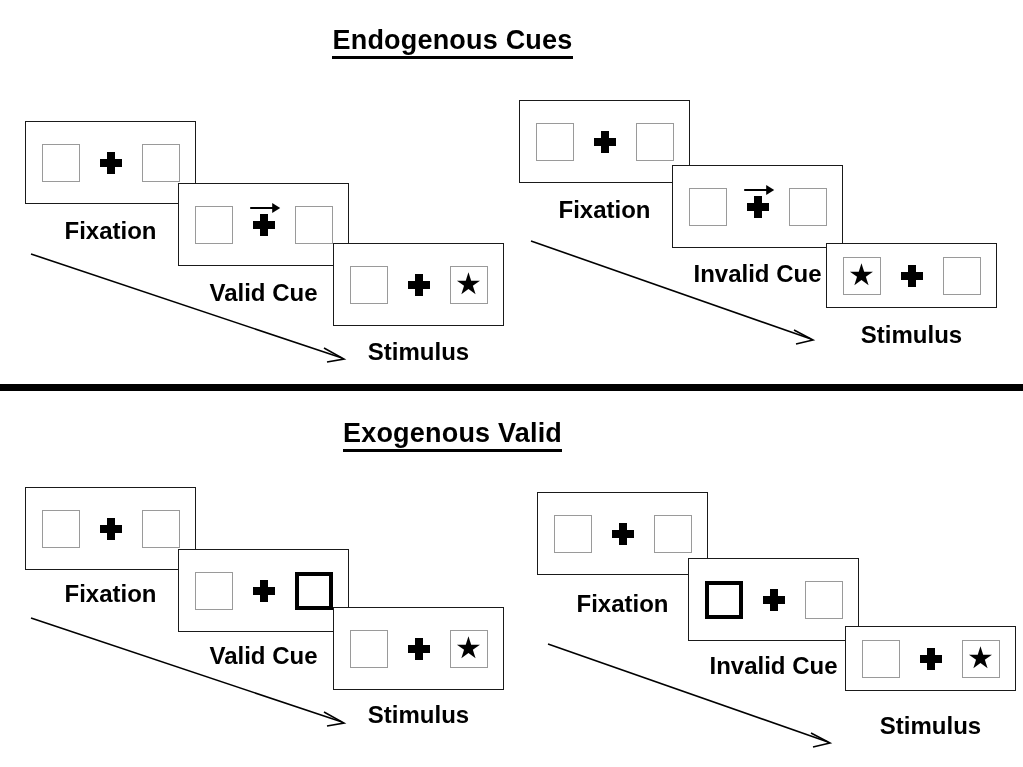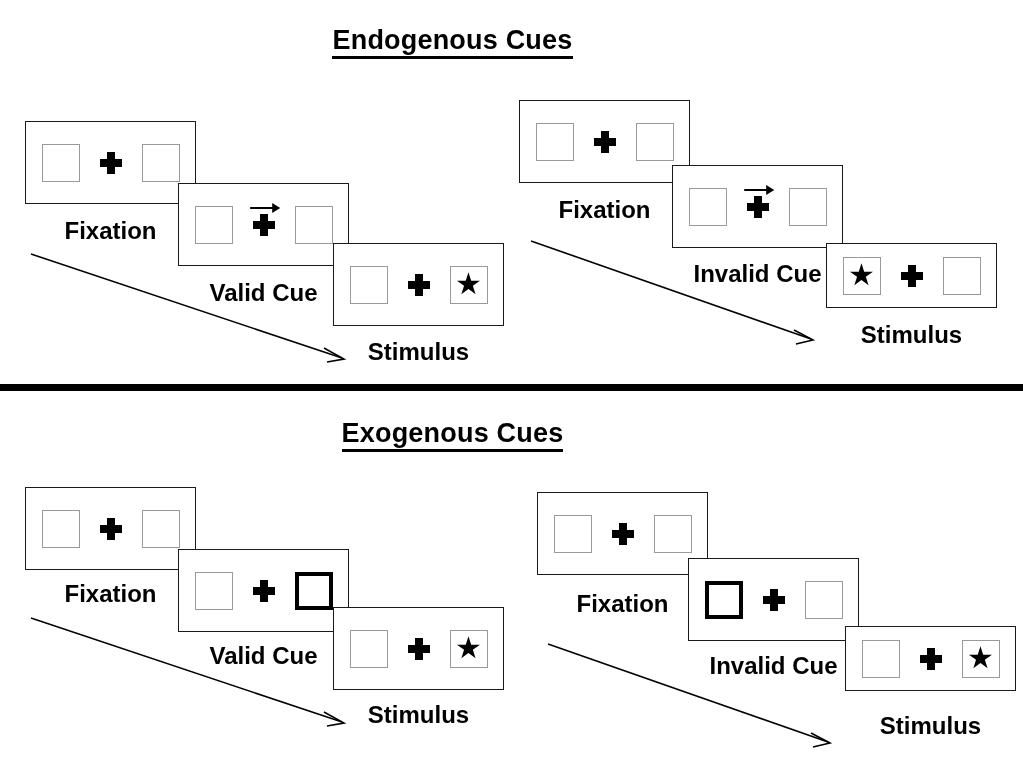--- a/index.html
+++ b/index.html
@@ -258,21 +258,21 @@
   <div class="caption" style="left:826px; top:321px; width:171px;">Stimulus</div>
 
   <svg class="time-arrow" style="left:528px; top:235px; width:300px; height:120px;" viewBox="0 0 300 120">
     <line x1="3" y1="6" x2="283" y2="104"></line>
     <polyline points="266,95 285,105 268,109"></polyline>
   </svg>
 
   <div class="divider" id="section-divider"></div>
 
   <div class="section-title" id="title-exogenous">
-    <span>Exogenous Cues</span>
+    <span>Exogenous Valid</span>
   </div>
 
   <div class="panel" style="left:25px; top:487px; width:171px; height:83px;">
     <div class="panel-inner">
       <div class="box"></div>
       <div class="center">
         <div class="plus"></div>
       </div>
       <div class="box"></div>
     </div>

